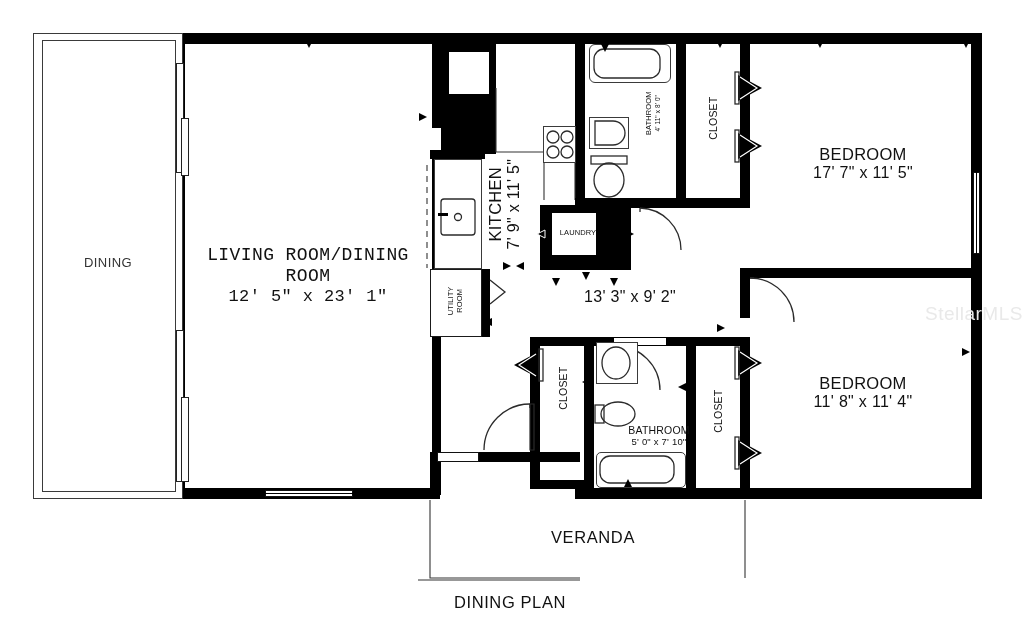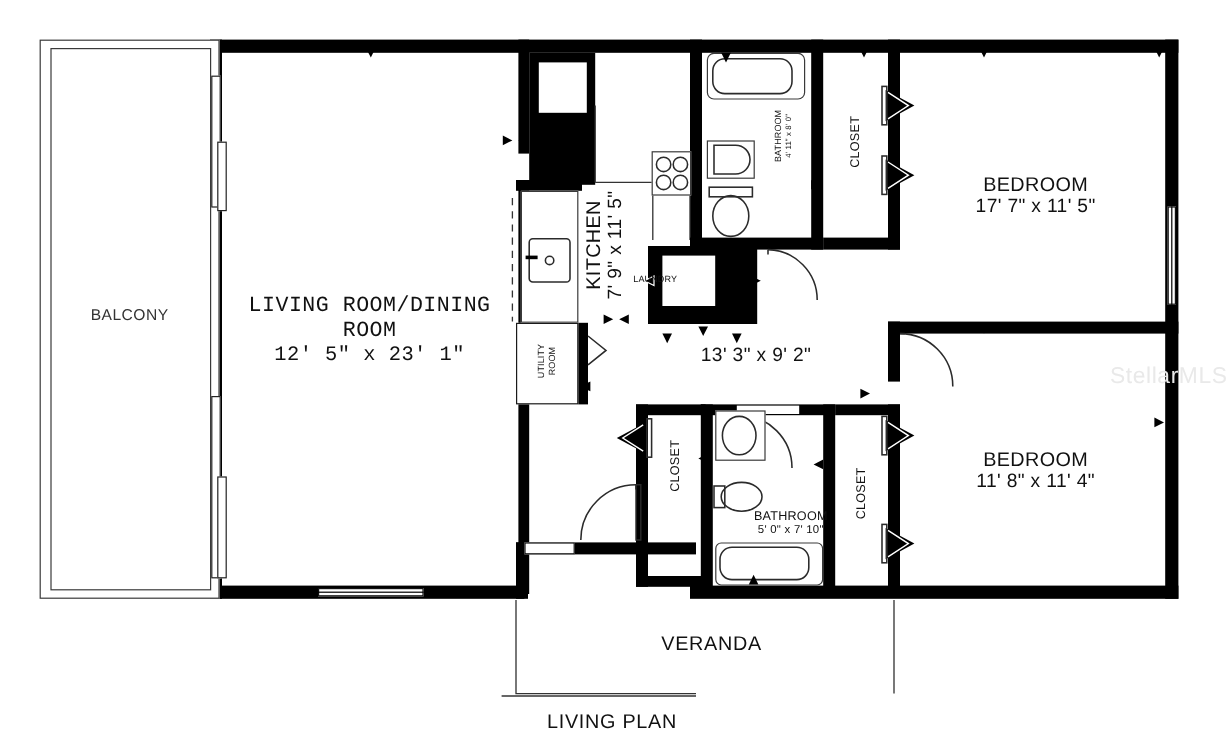--- a/index.html
+++ b/index.html
@@ -239,21 +239,21 @@
   <svg style="left:0;top:0;width:1024px;height:628px;">
     <path class="fillb" d="M601,44 L605,52 L609,44 Z"></path>
     <path class="fillb" d="M716,40 L720,48 L724,40 Z"></path>
     <path class="fillb" d="M816,40 L820,48 L824,40 Z"></path>
     <path class="fillb" d="M816,270 L820,278 L824,270 Z"></path>
     <path class="fillb" d="M962,348 L970,352 L962,356 Z"></path>
     <path class="fillb" d="M962,40 L966,48 L970,40 Z"></path>
   </svg>
 
   <div class="lbl balc" style="left:58px;top:255px;width:100px;">
-    <span class="nm">BALCONY</span>
+    <span class="nm">DINING</span>
   </div>
 
   <div class="lbl room-big" style="left:178px;top:245px;width:260px;">
     <span class="nm">LIVING ROOM/DINING</span>
     <span class="nm">ROOM</span>
     <span class="dim">12' 5" x 23' 1"</span>
   </div>
 
   <div class="lbl room-mid rot90" style="left:430px;top:185px;width:150px;">
     <span class="nm">KITCHEN</span>
@@ -263,21 +263,21 @@
   <div class="lbl room-xs rot90" style="left:432px;top:292px;width:48px;">
     <span class="nm">UTILITY</span>
     <span class="nm">ROOM</span>
   </div>
 
   <div class="lbl room-xs rot90" style="left:608px;top:105px;width:90px;">
     <span class="nm">BATHROOM</span>
     <span class="dim">4' 11" x 8' 0"</span>
   </div>
 
-  <div class="lbl room-xs" style="left:520px;top:229px;width:52px;">
+  <div class="lbl room-xs" style="left:552px;top:229px;width:52px;">
     <span class="nm">LAUNDRY</span>
   </div>
 
   <div class="lbl room-mid" style="left:540px;top:288px;width:180px;">
     <span class="dim">13' 3" x 9' 2"</span>
   </div>
 
   <div class="lbl room-mid" style="left:770px;top:145px;width:186px;">
     <span class="nm">BEDROOM</span>
     <span class="dim">17' 7" x 11' 5"</span>
@@ -303,18 +303,18 @@
 
   <div class="lbl room-sm rot90" style="left:678px;top:405px;width:80px;">
     <span class="nm">CLOSET</span>
   </div>
 
   <div class="lbl cap" style="left:513px;top:528px;width:160px;">
     <span class="nm">VERANDA</span>
   </div>
 
   <div class="lbl cap" style="left:430px;top:593px;width:160px;">
-    <span class="nm">LIVING PLAN</span>
+    <span class="nm">DINING PLAN</span>
   </div>
 
   <div class="wm" style="left:925px;top:303px;">StellarMLS</div>
 
 </div>
 
 </body></html>

